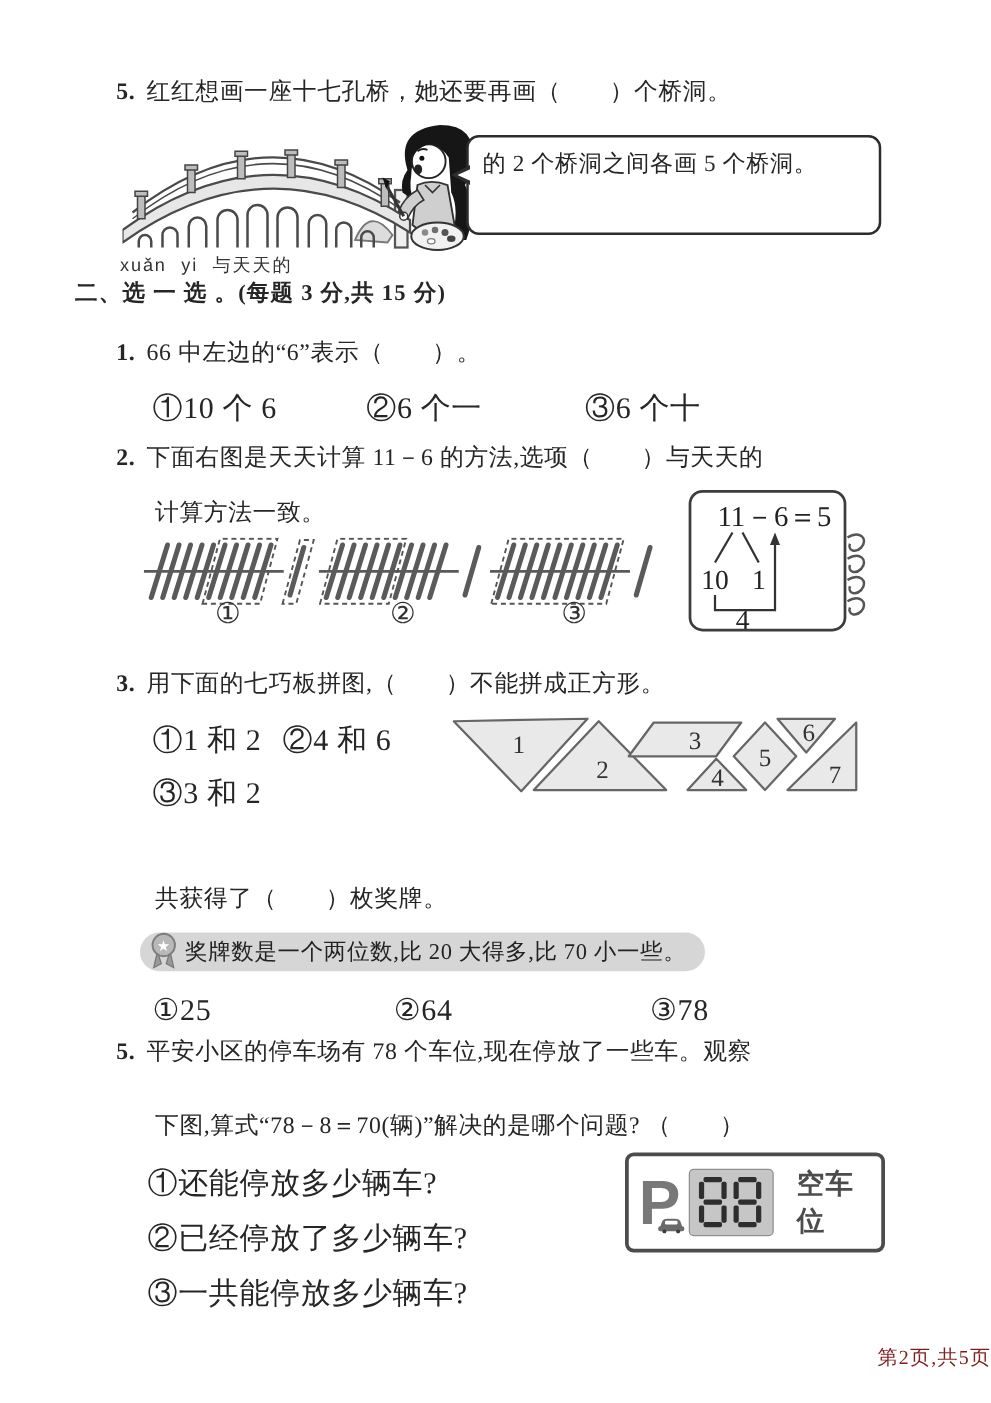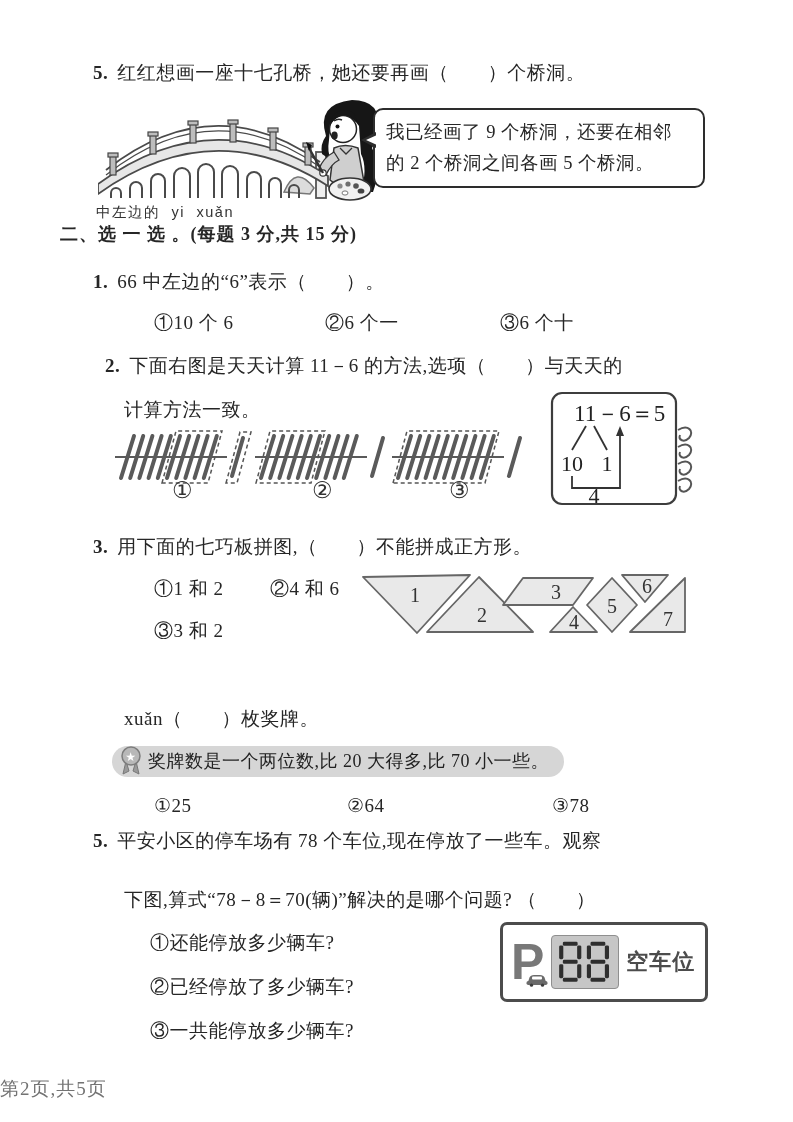--- a/index.html
+++ b/index.html
@@ -1,21 +1,21 @@
 <!DOCTYPE html>
 <html><head>
 <meta charset="utf-8">
 <style>
   html,body{margin:0;padding:0;background:#ffffff;}
   .page{position:relative;width:793px;height:1122px;background:#fff;overflow:hidden;
         font-family:"Liberation Serif",serif;color:#262626;}
   .abs{position:absolute;white-space:nowrap;}
   .qline{font-size:19px;letter-spacing:0.5px;}
   .qnum{font-weight:bold;margin-right:9px;}
-  .opt{font-size:19px;letter-spacing:0.5px;margin-left:32px;}
+  .opt{font-size:24px;letter-spacing:0.5px;}
   .section-title{font-size:18px;font-weight:bold;letter-spacing:1px;}
   .pinyin{font-family:"Liberation Sans",sans-serif;font-size:14.5px;color:#333;
           letter-spacing:1.5px;word-spacing:6px;}
   .bubble{position:absolute;left:373px;top:108px;width:306px;height:62px;
           background:#fff;border:2.5px solid #2d2d2d;border-radius:10px;
           padding:7px 11px;font-size:18.5px;line-height:31px;letter-spacing:0.5px;}
   .bubble:before{content:"";position:absolute;left:-14px;top:22px;width:0;height:0;
           border-top:8px solid transparent;border-bottom:8px solid transparent;
           border-right:15px solid #2d2d2d;}
   .bubble:after{content:"";position:absolute;left:-9px;top:25px;width:0;height:0;
@@ -26,22 +26,22 @@
           font-size:18px;letter-spacing:0.5px;color:#222;}
   .hint-medal{position:absolute;left:6px;top:-1px;}
   .stick-label{font-size:23px;color:#333;}
   .parking-sign{position:absolute;left:500px;top:922px;width:186px;height:64px;
           border:3px solid #4c4c4c;border-radius:7px;background:#fff;
           display:flex;align-items:center;padding:5px 8px;gap:7px;}
   .sign-p{position:relative;font-family:"Liberation Sans",sans-serif;font-weight:bold;
           font-size:50px;line-height:0.9;color:#787878;}
   .sign-p .car{position:absolute;left:14px;bottom:-2px;}
   .digit-panel{background:#c6c6c6;border:1px solid #8f8f8f;border-radius:4px;padding:2px 3px;line-height:0;}
-  .sign-label{font-family:"Liberation Sans",sans-serif;font-weight:bold;font-size:22px;color:#4c4c4c;letter-spacing:1px;}
-  .footer{position:absolute;left:0;right:0;top:1076px;text-align:left;font-size:19px;color:#737373;letter-spacing:1px;}
+  .sign-label{font-family:"Liberation Sans",sans-serif;font-weight:bold;font-size:22px;color:#4c4c4c;letter-spacing:1px;margin-left:11px;}
+  .footer{position:absolute;left:0;right:0;top:1076px;text-align:right;font-size:16px;color:#7f1d1d;letter-spacing:1px;}
 </style>
 </head>
 <body>
 
 <div class="page">
 
   <div class="abs qline" style="left:93px;top:60px;">
     <span class="qnum">5.</span><span>红红想画一座十七孔桥，她还要再画（　　）个桥洞。</span>
   </div>
 
@@ -93,35 +93,34 @@
     <polygon points="6,46 12,49 9,55" fill="#111"></polygon>
     <ellipse cx="50" cy="93" rx="21" ry="11" fill="#f1f1f1" stroke="#333" stroke-width="1.6"></ellipse>
     <circle cx="40" cy="90" r="2.6" fill="#8a8a8a"></circle>
     <circle cx="48" cy="88" r="2.6" fill="#6f6f6f"></circle>
     <circle cx="56" cy="90" r="2.8" fill="#555"></circle>
     <ellipse cx="61" cy="95" rx="3.4" ry="2.6" fill="#444"></ellipse>
     <ellipse cx="45" cy="97" rx="3" ry="2.1" fill="#fff" stroke="#777" stroke-width="1"></ellipse>
   </svg>
 
   <div class="bubble">
-    <div>我已经画了 9 个桥洞，还要在相邻</div>
     <div>的 2 个桥洞之间各画 5 个桥洞。</div>
   </div>
 
-  <div class="abs pinyin" style="left:96px;top:203px;">中左边的  yi  xuǎn</div>
+  <div class="abs pinyin" style="left:96px;top:203px;">xuǎn  yi  与天天的</div>
   <div class="abs section-title" style="left:60px;top:222px;">二、选 一 选 。(每题 3 分,共 15 分)</div>
 
   <div class="abs qline" style="left:93px;top:269px;">
     <span class="qnum">1.</span><span>66 中左边的“6”表示（　　）。</span>
   </div>
   <div class="abs opt" style="left:122px;top:310px;">①10 个 6</div>
   <div class="abs opt" style="left:293px;top:310px;">②6 个一</div>
   <div class="abs opt" style="left:468px;top:310px;">③6 个十</div>
 
-  <div class="abs qline" style="left:93px;top:353px;margin-left:12px;">
+  <div class="abs qline" style="left:93px;top:353px;">
     <span class="qnum">2.</span><span>下面右图是天天计算 11－6 的方法,选项（　　）与天天的</span>
   </div>
   <div class="abs qline" style="left:124px;top:397px;">计算方法一致。</div>
 
   <svg class="abs" style="left:115px;top:430px;" width="137" height="56" viewBox="0 0 137 56">
     <line x1="0" y1="27" x2="112" y2="27" stroke="#5a5a5a" stroke-width="2.2"></line>
     <g stroke="#5a5a5a" stroke-width="4" stroke-linecap="round">
       <line x1="6" y1="48" x2="19" y2="6"></line>
         <line x1="15.2" y1="48" x2="28.2" y2="6"></line>
         <line x1="24.4" y1="48" x2="37.4" y2="6"></line>
@@ -191,21 +190,21 @@
       <path d="M128,57 c10,-6 17,1 11,8 c-5,5 -11,2 -9,-3"></path>
       <path d="M128,74 c10,-6 17,1 11,8 c-5,5 -11,2 -9,-3"></path>
       <path d="M128,91 c10,-6 17,1 11,8 c-5,5 -11,2 -9,-3"></path>
     </g>
   </svg>
 
   <div class="abs qline" style="left:93px;top:534px;">
     <span class="qnum">3.</span><span>用下面的七巧板拼图,（　　）不能拼成正方形。</span>
   </div>
   <div class="abs opt" style="left:122px;top:576px;">①1 和 2</div>
-  <div class="abs opt" style="left:238px;top:576px;">②4 和 6</div>
+  <div class="abs opt" style="left:226px;top:576px;">②4 和 6</div>
   <div class="abs opt" style="left:122px;top:618px;">③3 和 2</div>
 
   <svg class="abs" style="left:362px;top:563px;" width="345" height="82" viewBox="0 0 345 82">
     <g fill="#e9e9e9" stroke="#666" stroke-width="1.8" stroke-linejoin="round">
       <polygon points="1,14 108,12 55,70"></polygon>
       <polygon points="117,14 171,69 65,69"></polygon>
       <polygon points="161,15 231,15 211,42 141,42"></polygon>
       <polygon points="211,44 235,69 188,69"></polygon>
       <polygon points="250,15 275,42 250,69 225,42"></polygon>
       <polygon points="260,12 306,12 283,39"></polygon>
@@ -215,21 +214,21 @@
       <text x="53" y="39">1</text>
       <text x="120" y="59">2</text>
       <text x="194" y="36">3</text>
       <text x="212" y="66">4</text>
       <text x="250" y="50">5</text>
       <text x="285" y="30">6</text>
       <text x="306" y="63">7</text>
     </g>
   </svg>
 
-  <div class="abs qline" style="left:124px;top:706px;">xuǎn（　　）枚奖牌。</div>
+  <div class="abs qline" style="left:124px;top:706px;">共获得了（　　）枚奖牌。</div>
 
   <div class="hint-pill">
     <svg class="hint-medal" width="26" height="32" viewBox="0 0 26 32">
       <polygon points="8,16 5,29 11,26" fill="#9a9a9a" stroke="#777" stroke-width="1"></polygon>
       <polygon points="18,16 21,29 15,26" fill="#9a9a9a" stroke="#777" stroke-width="1"></polygon>
       <circle cx="13" cy="11" r="9" fill="#b8b8b8" stroke="#7d7d7d" stroke-width="1.5"></circle>
       <text x="13" y="15.5" font-size="12" fill="#fff" text-anchor="middle">★</text>
     </svg>
     <span>奖牌数是一个两位数,比 20 大得多,比 70 小一些。</span>
   </div>

